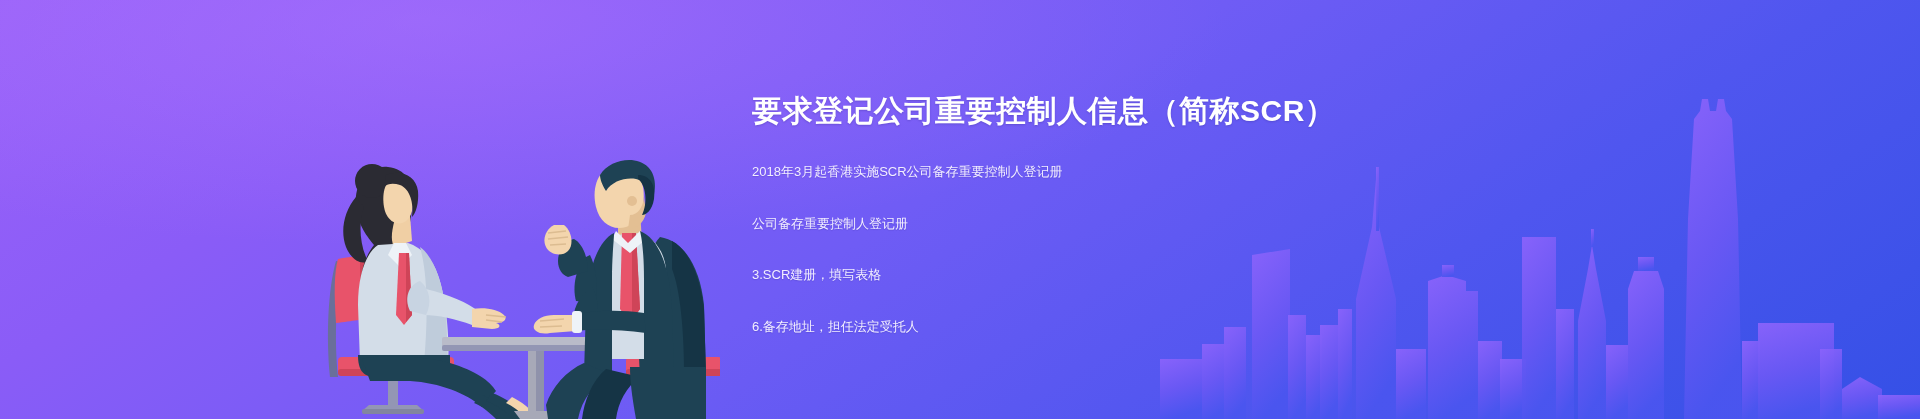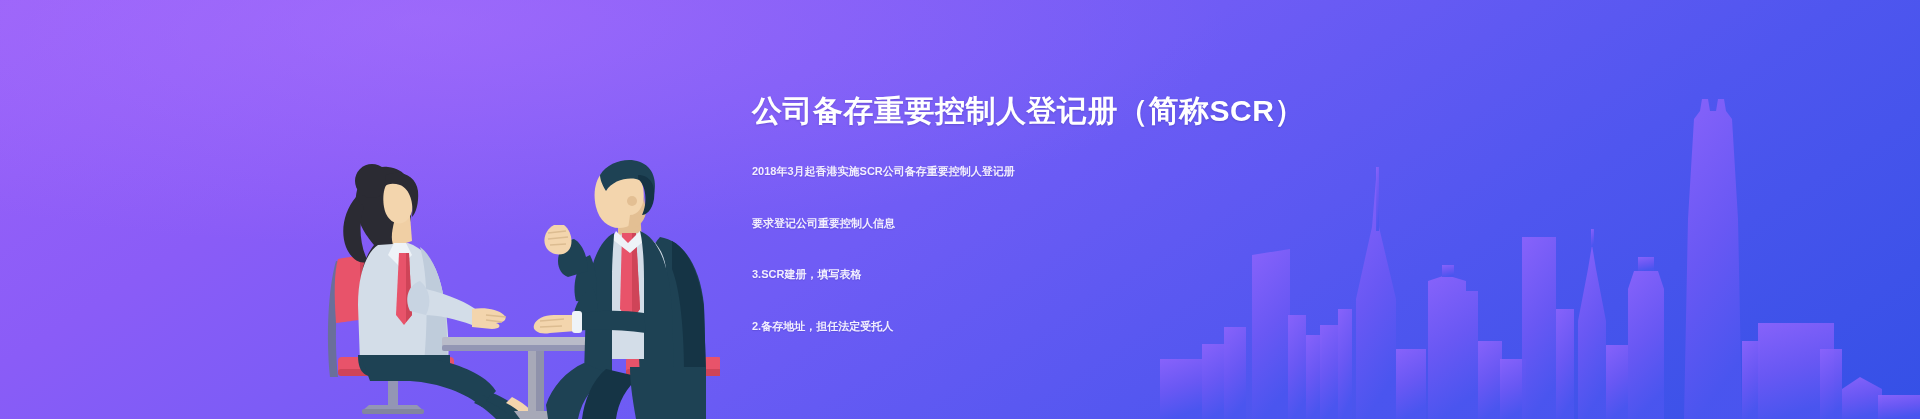--- a/index.html
+++ b/index.html
@@ -27,22 +27,22 @@
   }
   .title{
     font-size:30px;line-height:38px;font-weight:bold;
     letter-spacing:.5px;
     margin:0 0 8px 0;
     white-space:nowrap;
     text-shadow:0 1px 2px rgba(40,30,120,.25);
   }
   .lines{margin:0;padding:0;list-style:none;}
   .lines li{
-    font-size:11px;line-height:19.5px;
-    font-weight:bold;
+    font-size:13px;line-height:19.5px;
+    font-weight:normal;
     white-space:nowrap;
     color:#f2eeff;
     text-shadow:0 1px 1px rgba(40,30,120,.18);
     margin-top:32px;
   }
 </style>
 </head>
 <body>
 
 <div id="banner">
@@ -208,22 +208,22 @@
 
       <rect x="272" y="192" width="10" height="22" rx="3" fill="#eef3f8"></rect>
 
       <path d="M284 244 C266 252 252 268 246 286 L248 300 L278 300 C282 280 294 264 312 256 Z" fill="#1e4254"></path>
       <path d="M306 250 C292 262 284 282 282 300 L316 300 C318 284 326 268 340 258 Z" fill="#153445"></path>
       <path d="M330 248 L406 248 L406 300 L336 300 C332 278 330 262 330 248 Z" fill="#1e4254"></path>
     </g>
   </svg>
 
   <div class="copy">
-    <h1 class="title">公司备存重要控制人登记册（简称SCR）</h1>
+    <h1 class="title">要求登记公司重要控制人信息（简称SCR）</h1>
     <ul class="lines">
       <li>2018年3月起香港实施SCR公司备存重要控制人登记册</li>
-      <li>要求登记公司重要控制人信息</li>
+      <li>公司备存重要控制人登记册</li>
       <li>3.SCR建册，填写表格</li>
-      <li>2.备存地址，担任法定受托人</li>
+      <li>6.备存地址，担任法定受托人</li>
     </ul>
   </div>
 
 </div>
 
 </body></html>

